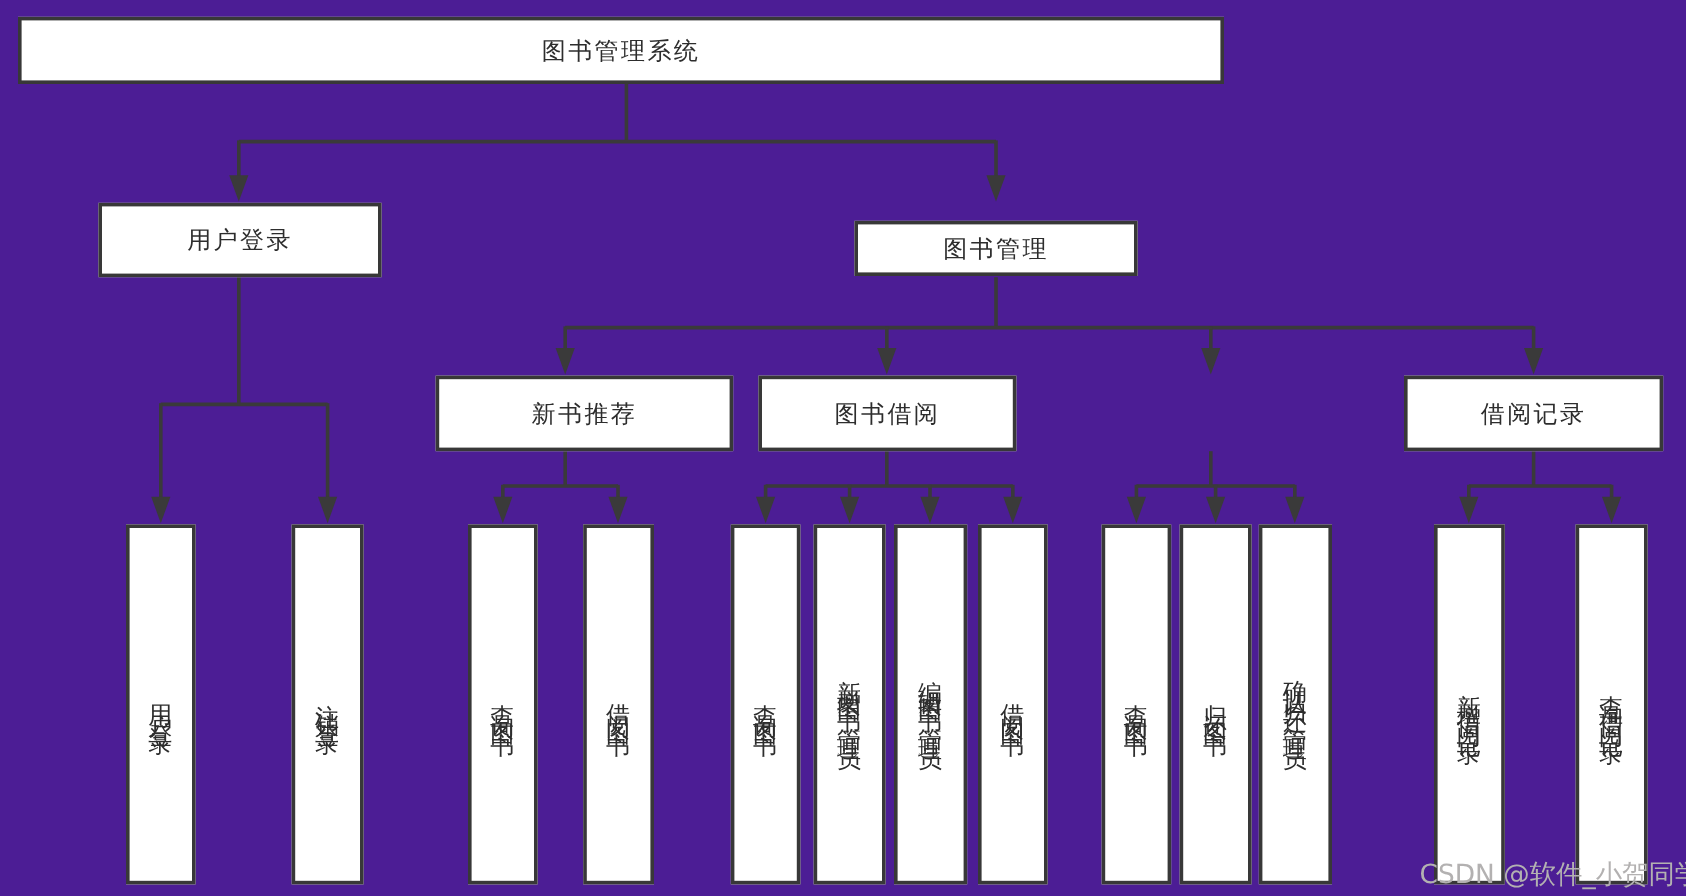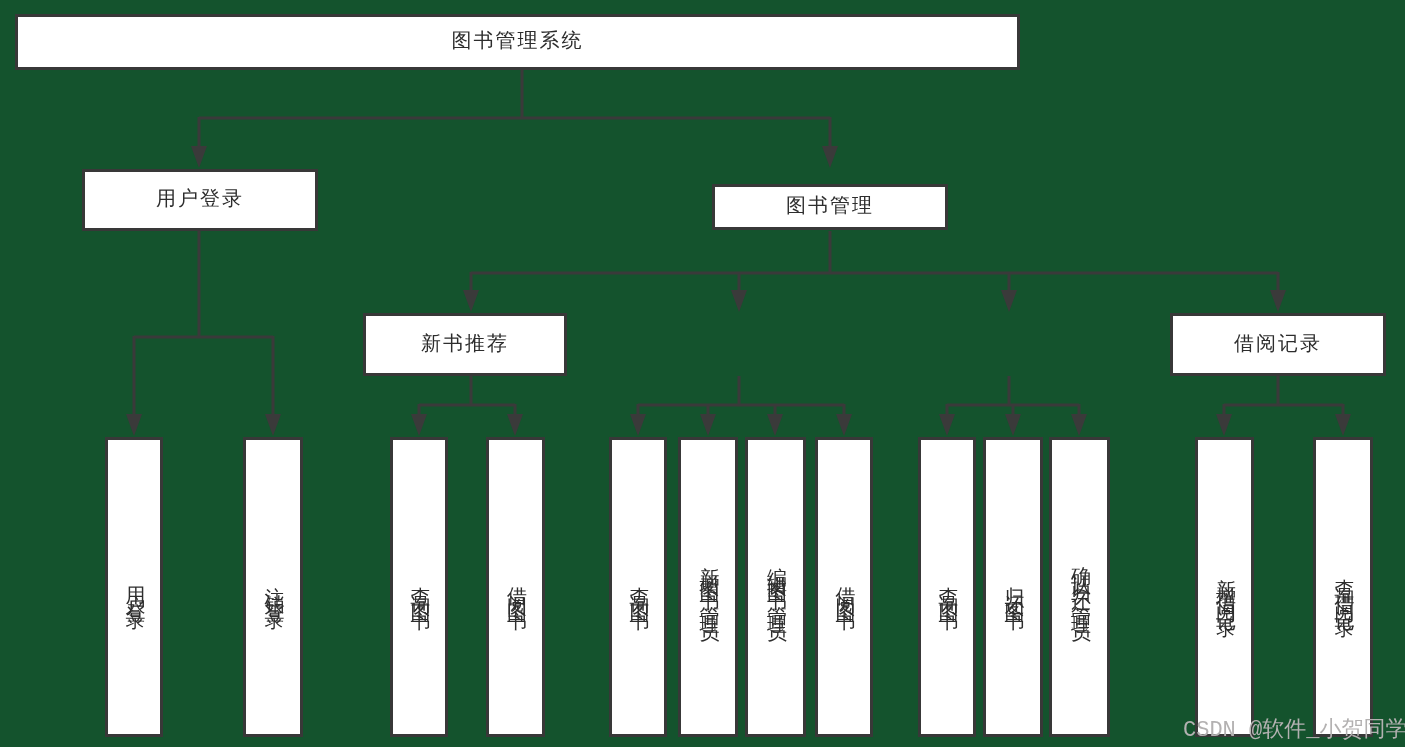--- a/index.html
+++ b/index.html
@@ -8,22 +8,21 @@
     background: #ffffff;
     width: 1405px;
     height: 747px;
     overflow: hidden;
     font-family: "DejaVu Sans", "Liberation Sans", sans-serif;
   }
   .stage {
     position: relative;
     width: 1405px;
     height: 747px;
-    background: #14532d;
-    font-family: Liberation Mono, monospace;
+    background: #4c1d95;
   }
   .wires {
     position: absolute;
     left: 0; top: 0;
     width: 1405px; height: 747px;
   }
   .node {
     position: absolute;
     box-sizing: border-box;
     background: #ffffff;
@@ -130,21 +129,22 @@
       <polygon points="1216,414 1232,414 1224,436"></polygon>
       <polygon points="1335,414 1351,414 1343,436"></polygon>
     </g>
   </svg>
 
   <div class="node hnode" style="left:15px; top:14px; width:1005px; height:56px;">图书管理系统</div>
 
   <div class="node hnode" style="left:82px; top:169px; width:236px; height:62px;">用户登录</div>
   <div class="node hnode" style="left:712px; top:184px; width:236px; height:46px;">图书管理</div>
 
-  <div class="node hnode" style="left:363px; top:313px; width:204px; height:63px;">新书推荐</div>
+  <div class="node hnode" style="left:363px; top:313px; width:248px; height:63px;">新书推荐</div>
+  <div class="node hnode" style="left:632px; top:313px; width:215px; height:63px;">图书借阅</div>
   <div class="node hnode" style="left:1170px; top:313px; width:216px; height:63px;">借阅记录</div>
 
   <div class="node leaf" style="left:105px; width:58px;">用户登录</div>
   <div class="node leaf" style="left:243px; width:60px;">注销登录</div>
 
   <div class="node leaf" style="left:390px; width:58px;">查询图书</div>
   <div class="node leaf" style="left:486px; width:59px;">借阅图书</div>
 
   <div class="node leaf" style="left:609px; width:58px;">查询图书</div>
   <div class="node leaf" style="left:678px; width:60px;">新增图书（管理员）</div>

